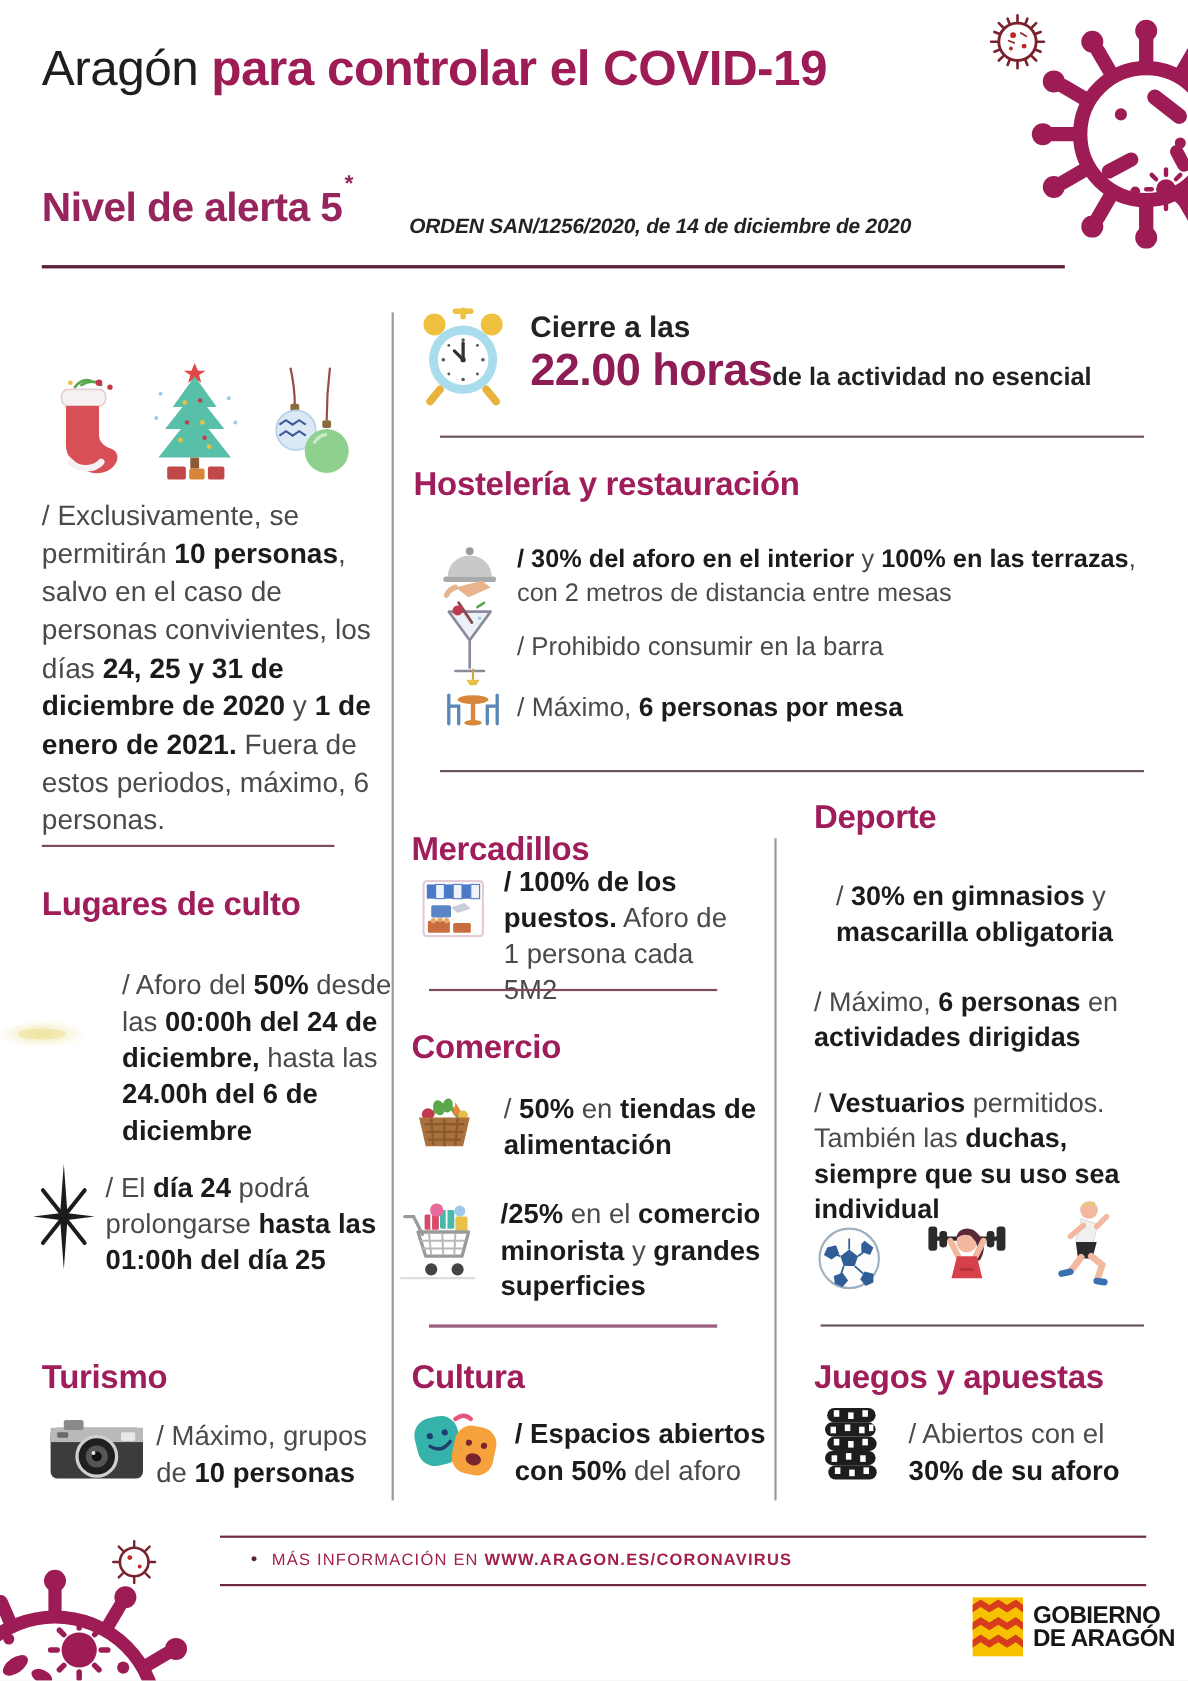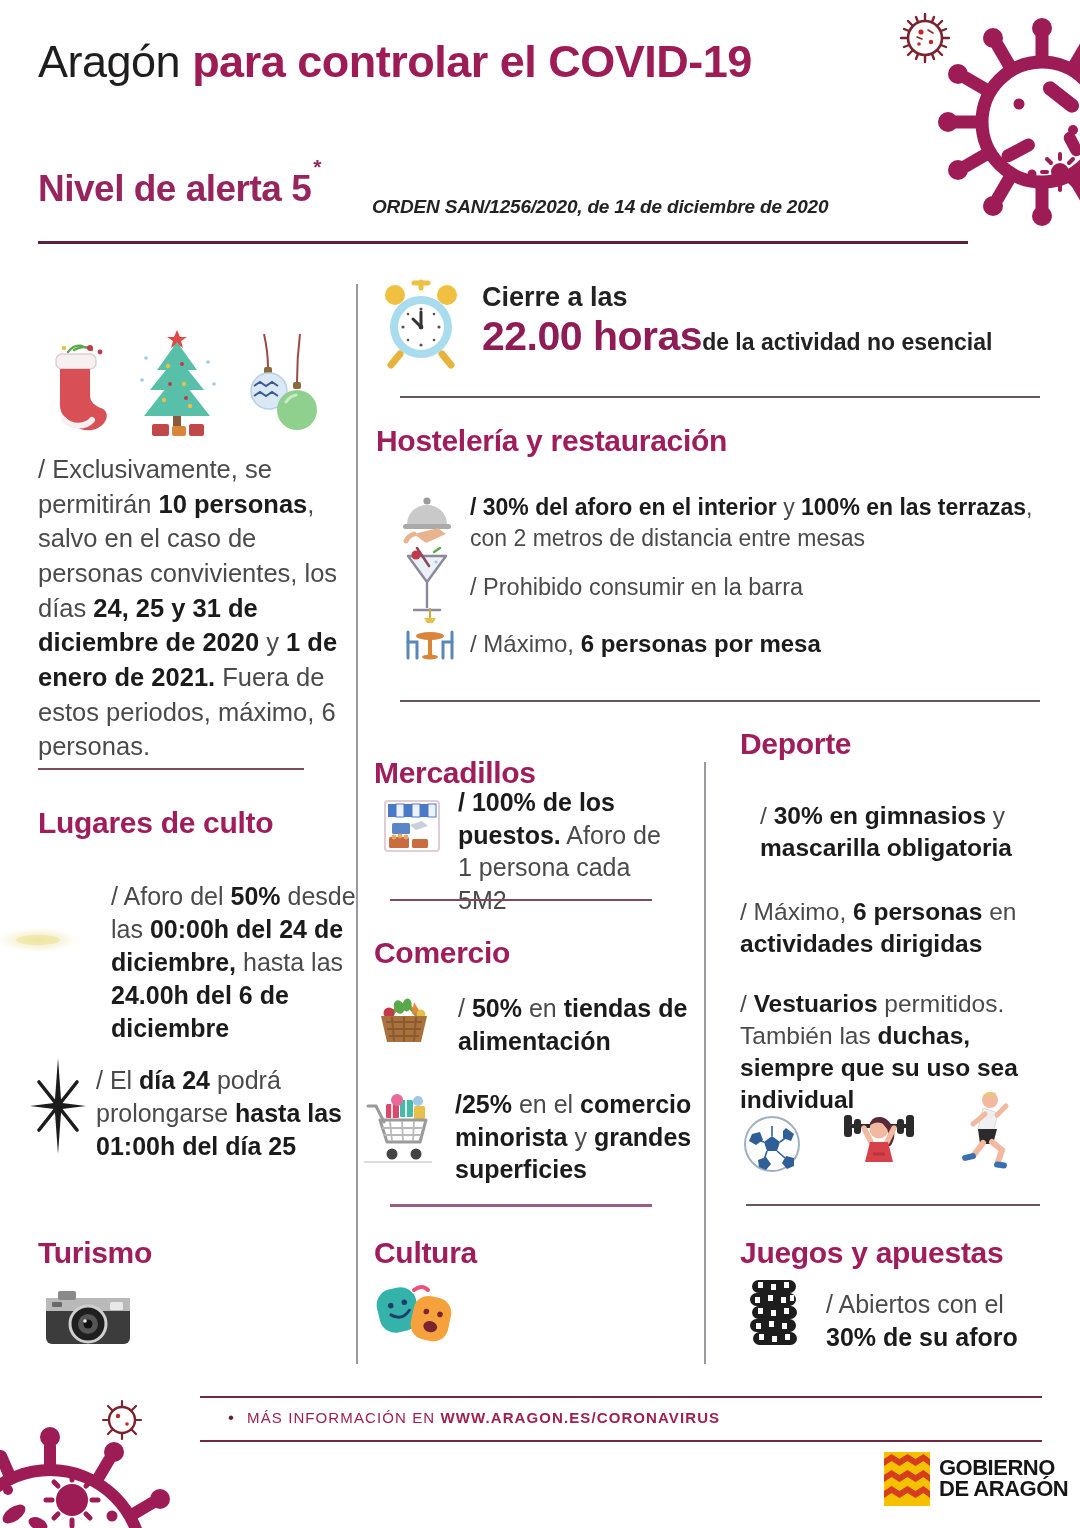--- a/index.html
+++ b/index.html
@@ -231,20 +231,21 @@
     <rect x="2" y="14" width="84" height="46" rx="6" fill="#3c3c3c"></rect>
     <rect x="2" y="14" width="84" height="13" fill="#b9b9b9"></rect>
     <rect x="14" y="7" width="18" height="9" rx="2" fill="#8a8a8a"></rect>
     <circle cx="44" cy="40" r="18" fill="#1f1f1f" stroke="#cfcfcf" stroke-width="3"></circle>
     <circle cx="44" cy="40" r="10" fill="#555555"></circle>
     <circle cx="44" cy="40" r="4.5" fill="#111111"></circle>
     <circle cx="41" cy="37" r="1.8" fill="#e8e8e8"></circle>
     <rect x="66" y="18" width="13" height="8" rx="1.5" fill="#e8e8e8"></rect>
     <rect x="8" y="18" width="10" height="5" rx="1" fill="#6a6a6a"></rect>
   </svg>
+  <div class="abs txt" style="left:142px;top:1290px;width:198px;font-size:25px;line-height:1.3;"><span>/ Máximo, grupos de </span><span class="bld">10 personas</span></div>
 
   <svg class="abs" style="left:380px;top:278px;" width="82" height="94" viewBox="0 0 82 94">
     <g stroke="#e8b33c" stroke-width="7" stroke-linecap="round">
       <line x1="20" y1="76" x2="11" y2="87"></line>
         <line x1="62" y1="76" x2="71" y2="87"></line>
     </g>
     <circle cx="15" cy="17" r="10" fill="#f0c040"></circle>
     <circle cx="67" cy="17" r="10" fill="#f0c040"></circle>
     <g stroke="#f0c040" stroke-width="5" stroke-linecap="round">
       <line x1="41" y1="10" x2="41" y2="4"></line>
@@ -403,20 +404,21 @@
       <path d="M20 33 q9 9 19 0" stroke="#1e3f6e" stroke-width="3" fill="none" stroke-linecap="round"></path>
     </g>
     <path d="M44 10 q8 -6 14 0" stroke="#e8537a" stroke-width="4" fill="none" stroke-linecap="round"></path>
     <g transform="rotate(12 58 38)">
       <rect x="42" y="16" width="38" height="44" rx="15" fill="#f6a23c"></rect>
       <circle cx="55" cy="32" r="2.8" fill="#7a2430"></circle>
         <circle cx="69" cy="32" r="2.8" fill="#7a2430"></circle>
       <ellipse cx="62" cy="46" rx="7" ry="5.5" fill="#7a2430"></ellipse>
     </g>
   </svg>
+  <div class="abs txt" style="left:468px;top:1288px;width:232px;font-size:25px;line-height:1.3;"><span class="bld">/ Espacios abiertos con 50%</span><span> del aforo</span></div>
 
   <div class="abs h2" style="left:740px;top:727px;">Deporte</div>
   <div class="abs big-txt" style="left:740px;top:800px;width:300px;margin-left:20px;"><span>/ </span><span class="bld">30% en gimnasios</span><span> y </span><span class="bld">mascarilla obligatoria</span></div>
   <div class="abs big-txt" style="left:740px;top:896px;width:300px;"><span>/ Máximo, </span><span class="bld">6 personas</span><span> en </span><span class="bld">actividades dirigidas</span></div>
   <div class="abs big-txt" style="left:740px;top:988px;width:306px;"><span>/ </span><span class="bld">Vestuarios</span><span> permitidos. También las </span><span class="bld">duchas, siempre que su uso sea individual</span></div>
 
   <div class="abs" style="left:742px;top:1088px;width:300px;display:flex;align-items:flex-end;gap:38px;">
     <svg width="60" height="60" viewBox="0 0 60 60">
       <circle cx="30" cy="30" r="27" fill="#fdfdfd" stroke="#9fb0c0" stroke-width="2"></circle>
       <polygon points="30,22 38,28 35,37 25,37 22,28" fill="#2f5f96"></polygon>

